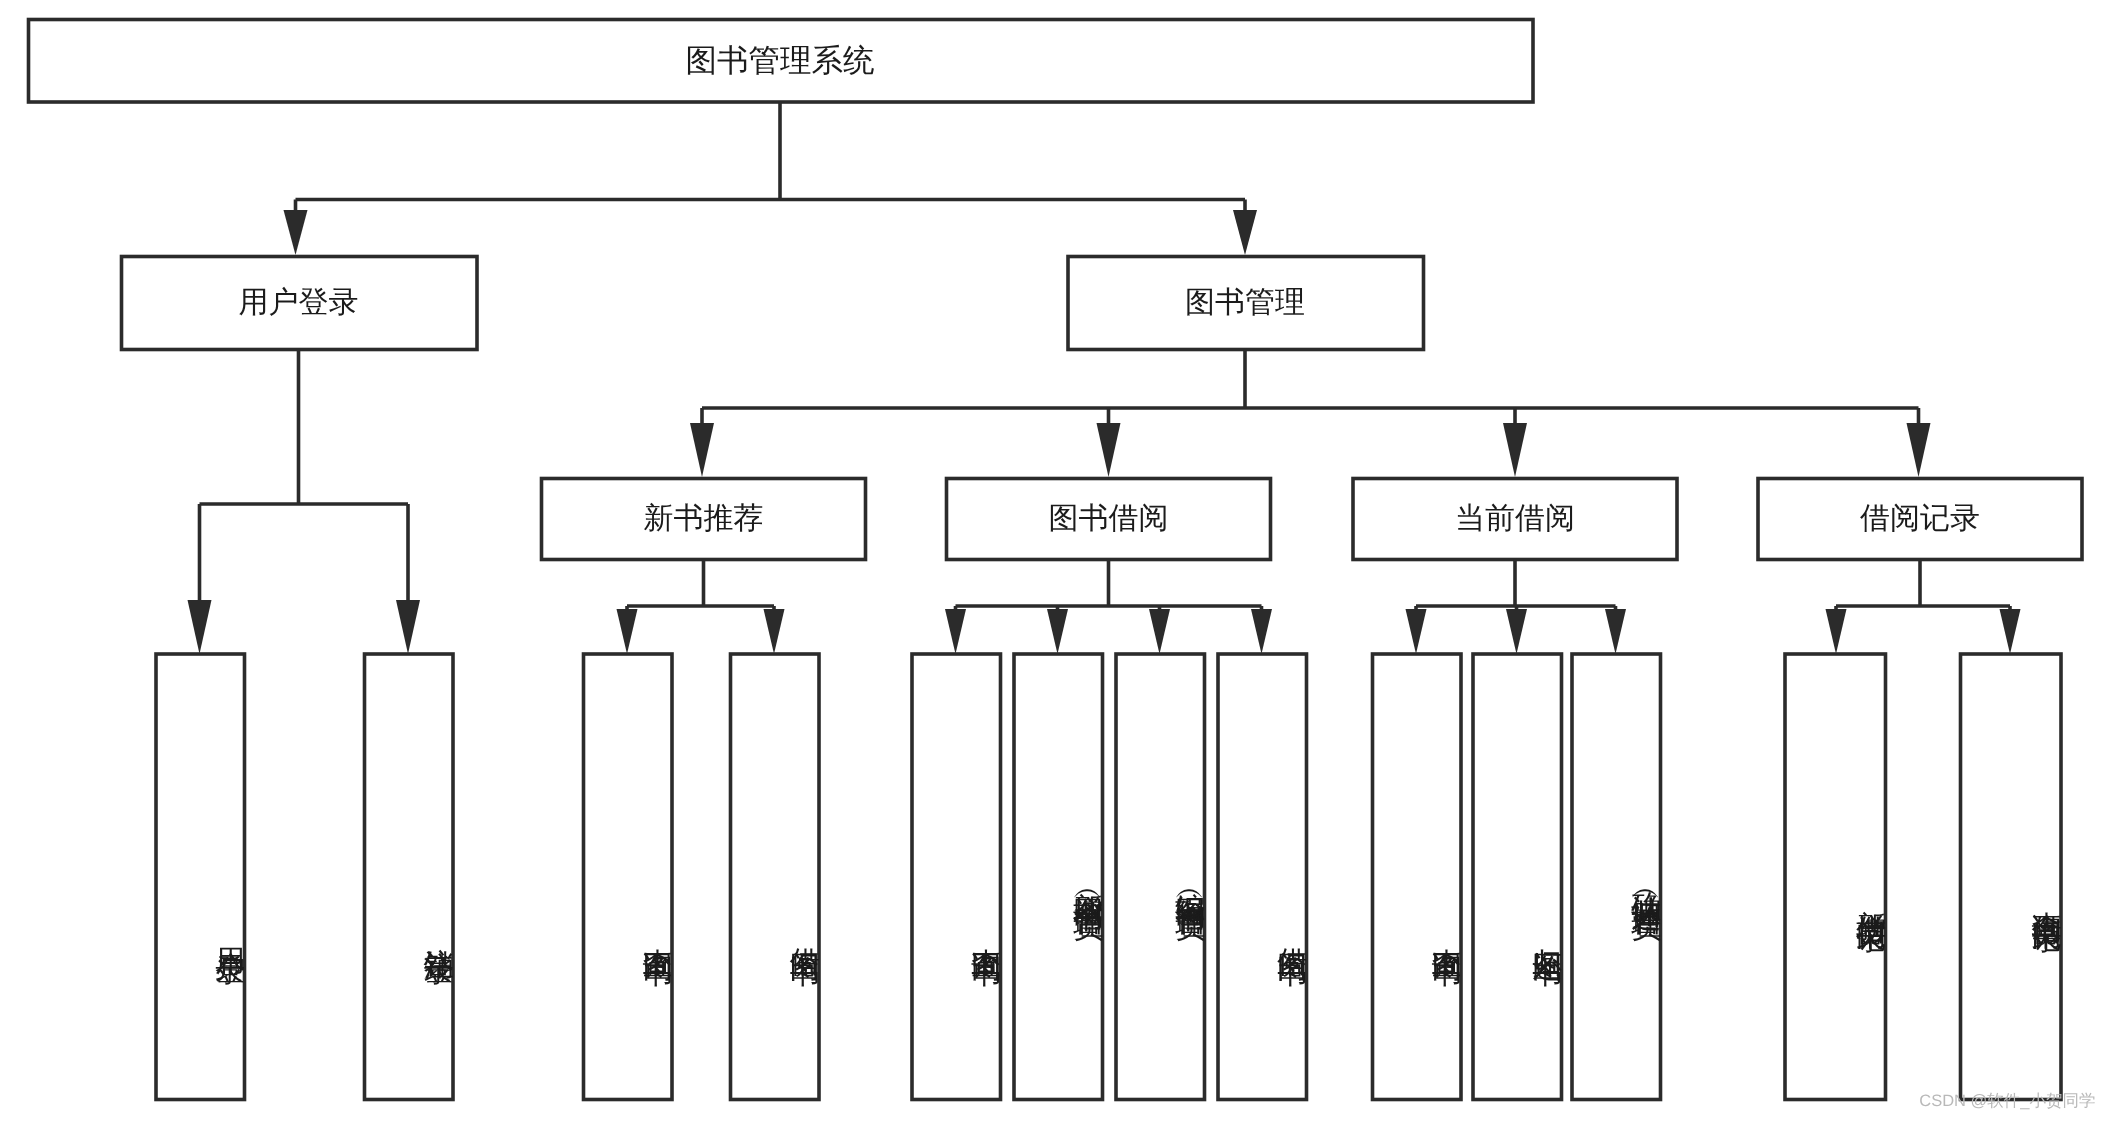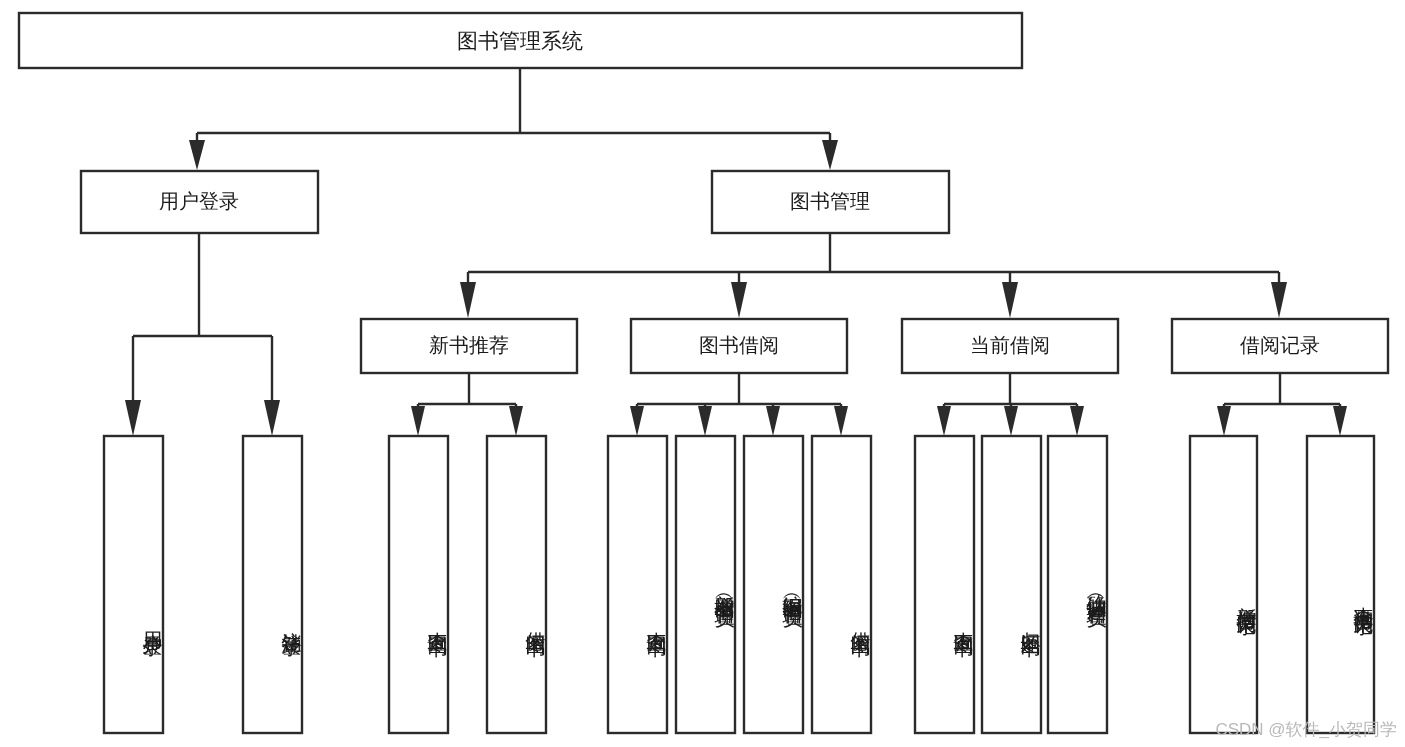--- a/index.html
+++ b/index.html
@@ -73,21 +73,21 @@
     justify-content: center;
     white-space: nowrap;
     pointer-events: none;
     user-select: none;
   }
   .watermark {
     position: absolute;
     right: 8px;
     bottom: 6px;
     font-family: "Liberation Sans", "DejaVu Sans", sans-serif;
-    font-size: 17px;
+    font-size: 11px;
     color: #b9b9b9;
     white-space: nowrap;
     user-select: none;
   }
 </style>
 </head>
 <body>
 
 <div id="diagram-root">
 

